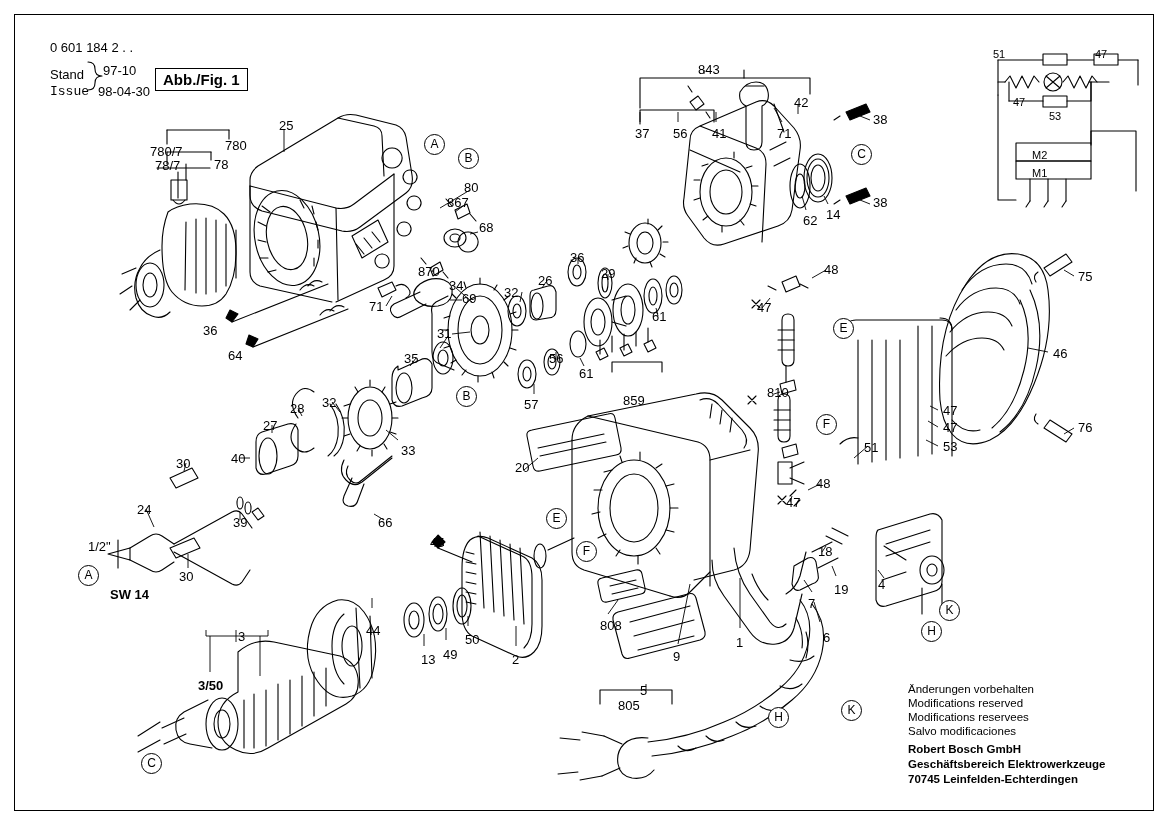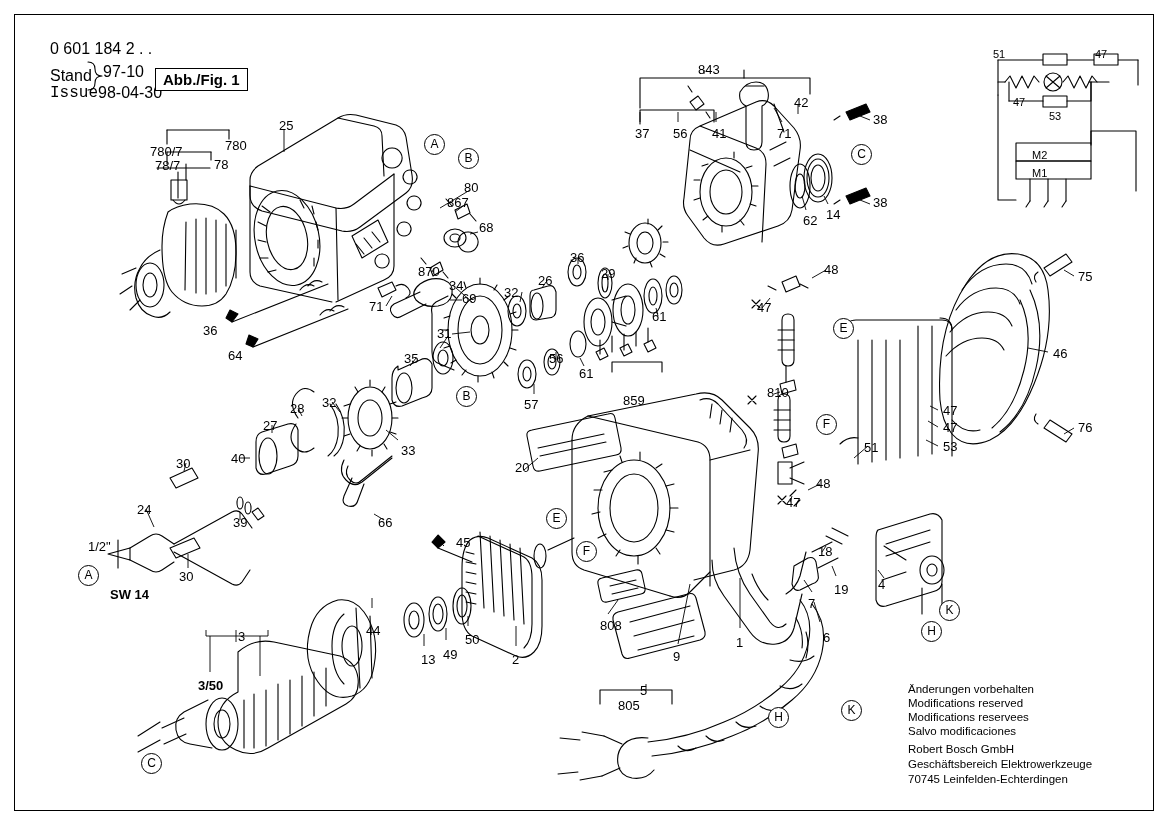--- a/index.html
+++ b/index.html
@@ -2,26 +2,26 @@
 <html><head>
 <meta charset="utf-8">
 <style>
   html,body{margin:0;padding:0;background:#ffffff;}
   body{font-family:"Liberation Sans", sans-serif;color:#000;}
   #page{position:relative;width:1168px;height:825px;overflow:hidden;background:#fff;}
   .frame{position:absolute;left:14px;top:14px;width:1140px;height:797px;border:1.5px solid #000;box-sizing:border-box;}
   .lbl{position:absolute;font-size:13px;line-height:13px;white-space:nowrap;}
   .lbl.b{font-weight:bold;text-align:right;}
   .small{font-size:11px;}
-  .hdr{position:absolute;font-size:16px;white-space:nowrap;text-align:center;}
+  .hdr{position:absolute;font-size:13px;white-space:nowrap;text-align:center;}
   .figbox{position:absolute;border:1.5px solid #000;padding:2px 7px;font-weight:bold;font-size:15px;background:#fff;}
   .circ{position:absolute;width:19px;height:19px;border:1.3px solid #000;border-radius:50%;font-size:12px;text-align:center;line-height:18px;background:#fff;}
   svg{position:absolute;left:0;top:0;}
   .foot{position:absolute;font-size:11.5px;line-height:14px;white-space:nowrap;}
-  .foot.b{font-weight:normal;}
+  .foot.b{font-weight:bold;}
 </style>
 </head>
 <body>
 
 <div id="page">
 
   <div class="frame"></div>
 
   <div class="hdr" style="left:50px;top:40px;">0 601 184 2 . .</div>
   <div class="hdr" style="left:50px;top:67px;">Stand</div>
@@ -434,21 +434,21 @@
   <div class="lbl" style="left:322px;top:396px;">32</div>
   <div class="lbl" style="left:290px;top:402px;">28</div>
   <div class="lbl" style="left:263px;top:419px;">27</div>
   <div class="lbl" style="left:401px;top:444px;">33</div>
   <div class="lbl" style="left:231px;top:452px;">40</div>
   <div class="lbl" style="left:176px;top:457px;">30</div>
   <div class="lbl" style="left:137px;top:503px;">24</div>
   <div class="lbl" style="left:233px;top:516px;">39</div>
   <div class="lbl" style="left:179px;top:570px;">30</div>
   <div class="lbl" style="left:378px;top:516px;">66</div>
-  <div class="lbl" style="left:430px;top:536px;margin-left:26px;">45</div>
+  <div class="lbl" style="left:430px;top:536px;">45</div>
   <div class="lbl" style="left:512px;top:653px;">2</div>
   <div class="lbl" style="left:600px;top:619px;">808</div>
   <div class="lbl" style="left:515px;top:461px;">20</div>
   <div class="lbl" style="left:673px;top:650px;">9</div>
   <div class="lbl" style="left:736px;top:636px;">1</div>
   <div class="lbl" style="left:823px;top:631px;">6</div>
   <div class="lbl" style="left:808px;top:597px;">7</div>
   <div class="lbl" style="left:834px;top:583px;">19</div>
   <div class="lbl" style="left:818px;top:545px;">18</div>
   <div class="lbl" style="left:878px;top:578px;">4</div>

